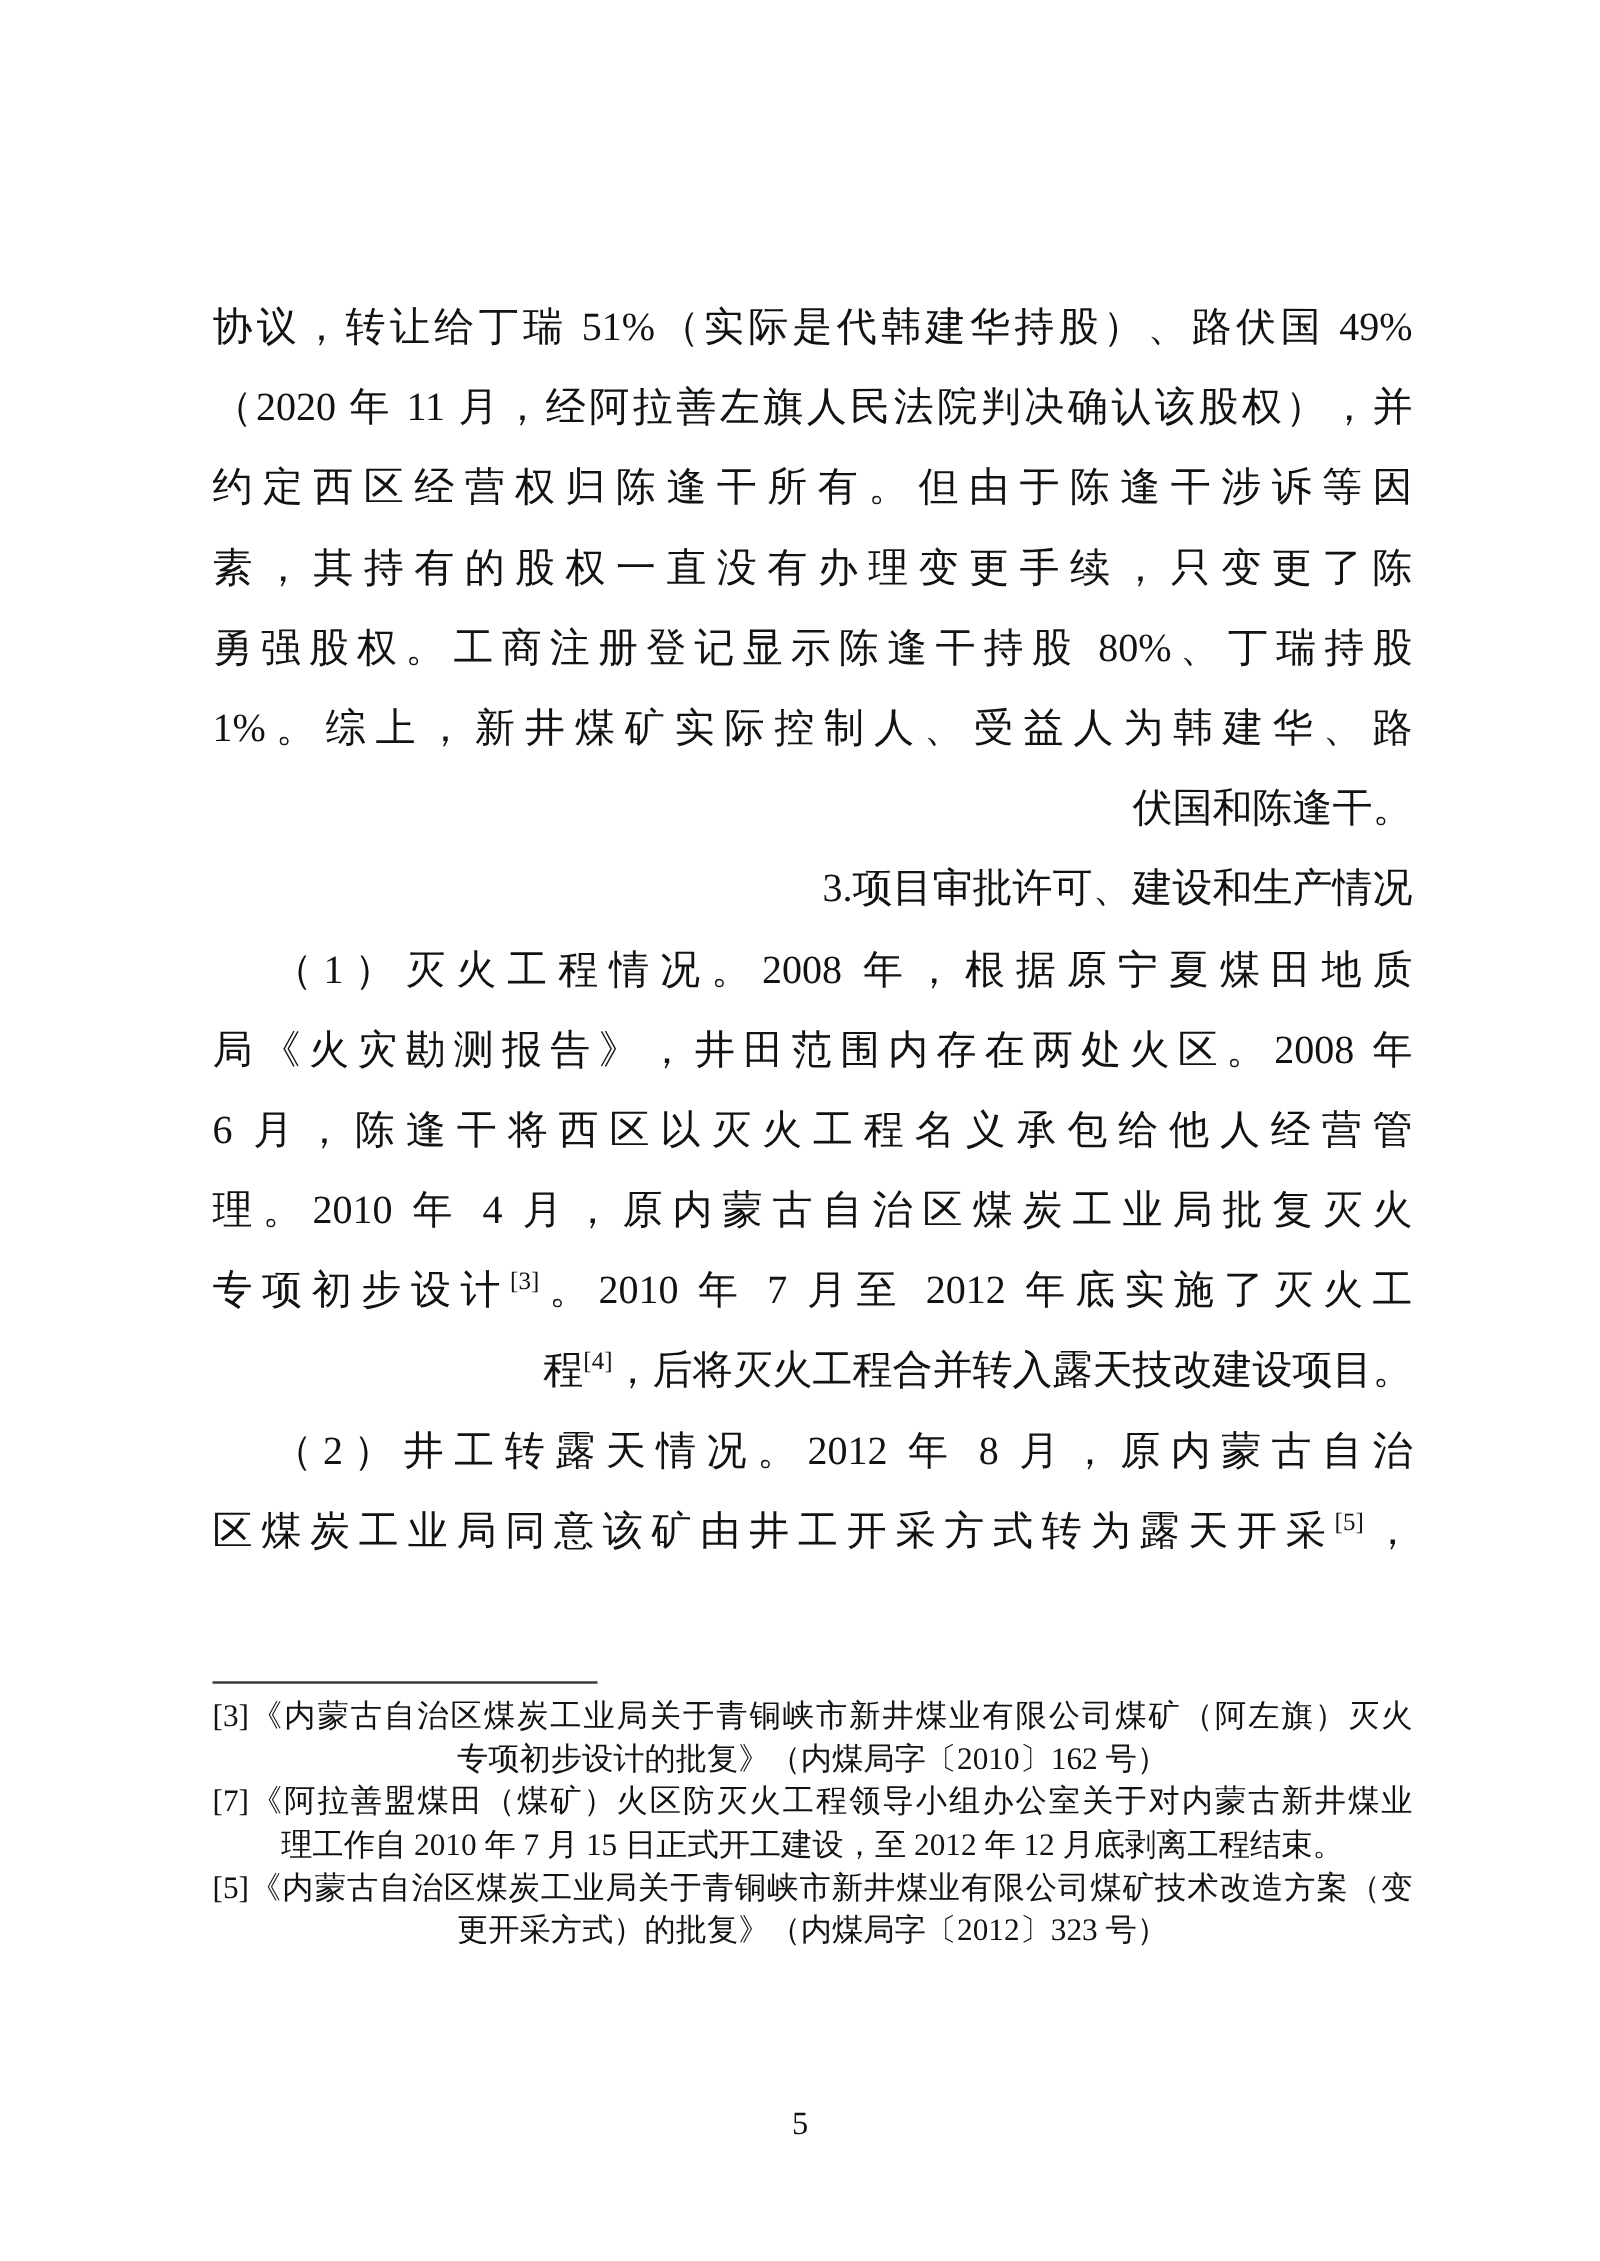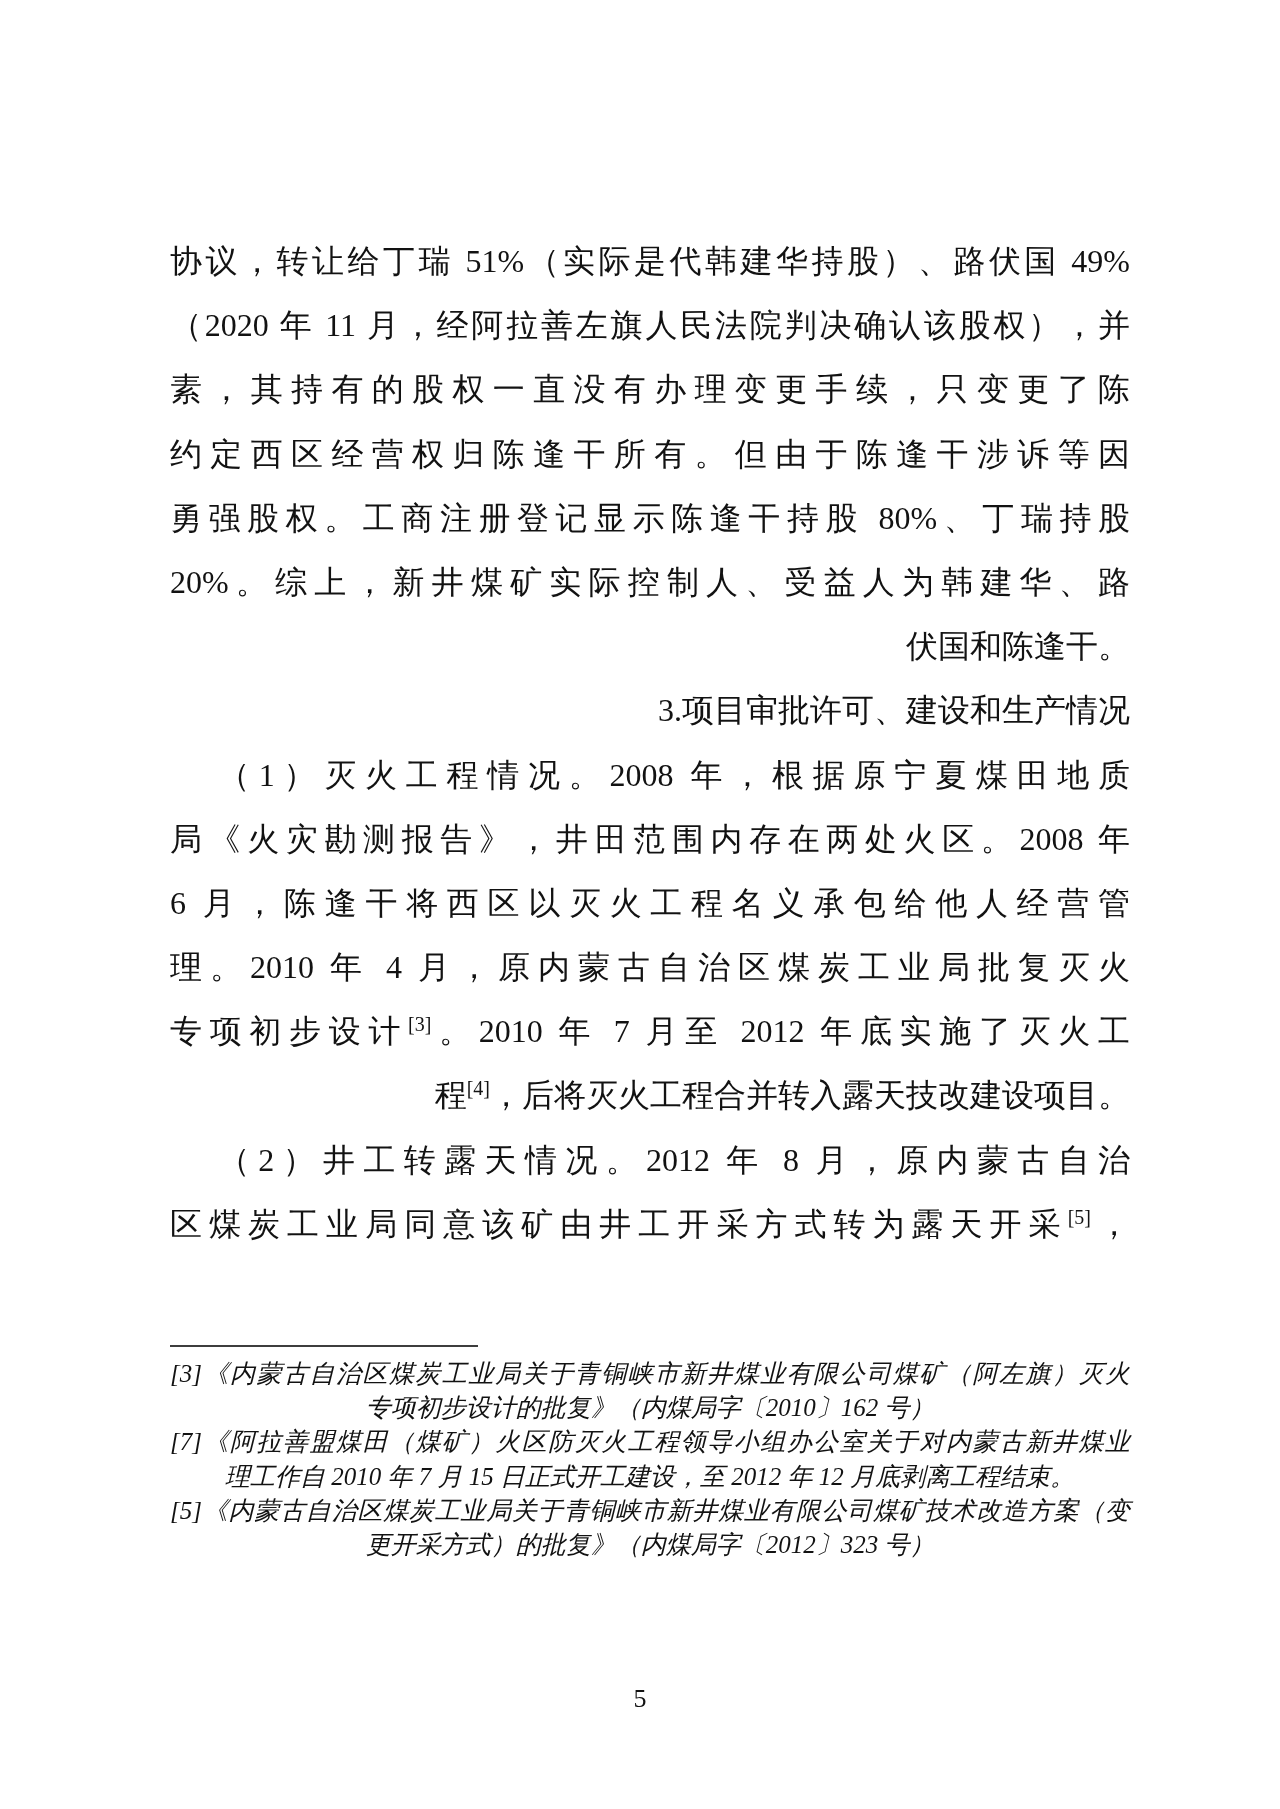--- a/index.html
+++ b/index.html
@@ -46,21 +46,20 @@
     height: 0;
     border-top: 2px solid #3d3d3d;
   }
   .footnotes {
     position: absolute;
     left: 170px;
     top: 1357px;
     width: 960px;
     font-size: 25px;
     line-height: 34.2px;
-    font-style: italic;
   }
   .fn-line {
     height: 34.2px;
     text-align: center;
     white-space: pre-wrap;
   }
   .fn-line.j {
     text-align: justify;
     text-align-last: justify;
   }
@@ -74,24 +73,24 @@
     color: #121212;
   }
 </style>
 </head>
 <body>
 
 <div class="page" style="background: rgb(255, 255, 255); color: rgb(18, 18, 18);">
   <div class="body-text" id="body-text">
       <div class="line j">协议，转让给丁瑞 51%（实际是代韩建华持股）、路伏国 49%</div>
       <div class="line j">（2020 年 11 月，经阿拉善左旗人民法院判决确认该股权），并</div>
+      <div class="line j">约定西区经营权归陈逢干所有。但由于陈逢干涉诉等因</div>
       <div class="line j">素，其持有的股权一直没有办理变更手续，只变更了陈</div>
-      <div class="line j">约定西区经营权归陈逢干所有。但由于陈逢干涉诉等因</div>
       <div class="line j">勇强股权。工商注册登记显示陈逢干持股 80%、丁瑞持股</div>
-      <div class="line j">20%。综上，新井煤矿实际控制人、受益人为韩建华、路</div>
+      <div class="line j">1%。综上，新井煤矿实际控制人、受益人为韩建华、路</div>
       <div class="line">伏国和陈逢干。</div>
       <div class="line ind-num">3.项目审批许可、建设和生产情况</div>
       <div class="line j ind-paren">（1）灭火工程情况。2008 年，根据原宁夏煤田地质</div>
       <div class="line j">局《火灾勘测报告》，井田范围内存在两处火区。2008 年</div>
       <div class="line j">6 月，陈逢干将西区以灭火工程名义承包给他人经营管</div>
       <div class="line j">理。2010 年 4 月，原内蒙古自治区煤炭工业局批复灭火</div>
       <div class="line j">专项初步设计<sup class="fnref">[3]</sup>。2010 年 7 月至 2012 年底实施了灭火工</div>
       <div class="line">程<sup class="fnref">[4]</sup>，后将灭火工程合并转入露天技改建设项目。</div>
       <div class="line j ind-paren">（2）井工转露天情况。2012 年 8 月，原内蒙古自治</div>
       <div class="line j">区煤炭工业局同意该矿由井工开采方式转为露天开采<sup class="fnref">[5]</sup>，</div>

